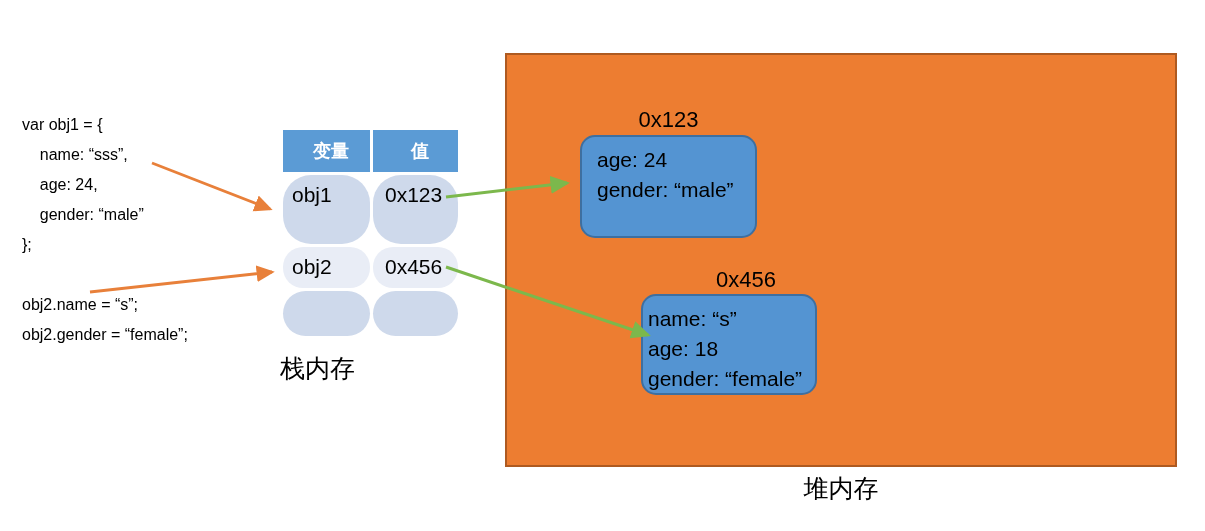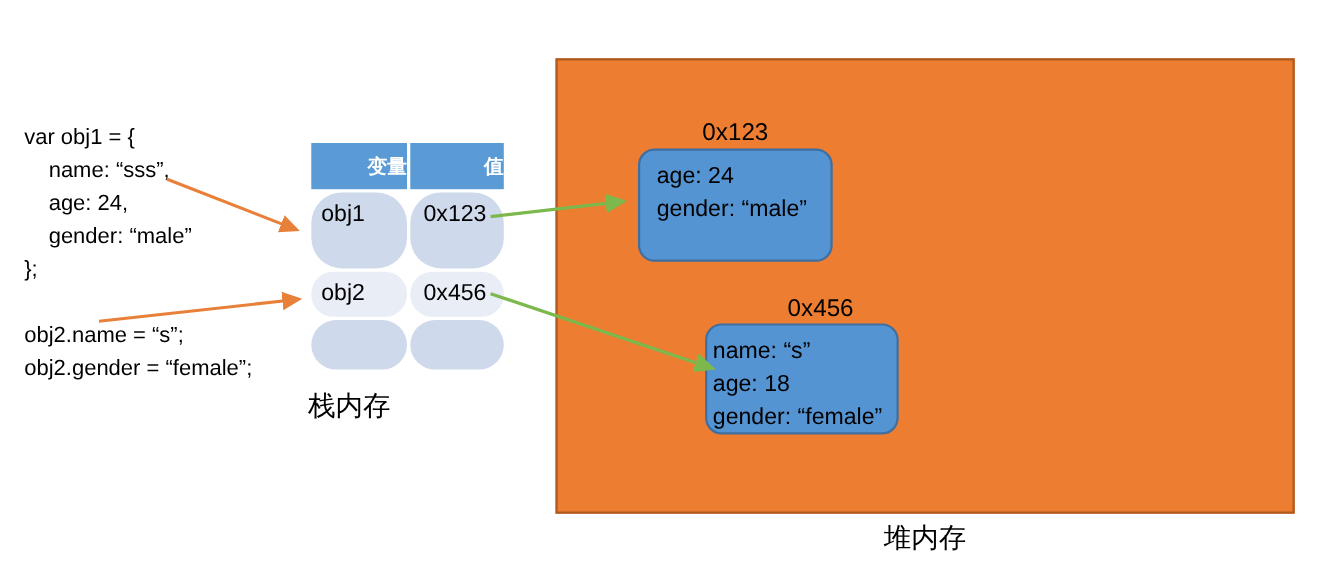--- a/index.html
+++ b/index.html
@@ -12,27 +12,27 @@
     --table-header-bg:#5B9BD5;
     --table-row-dark:#CED9EB;
     --table-row-light:#E9EDF6;
   }
   html,body{margin:0;padding:0;background:#fff;}
   .canvas{
     position:relative;width:1205px;height:531px;background:#ffffff;overflow:hidden;
     font-family:"Liberation Sans",sans-serif;color:#000;
   }
   
-  .code-block{position:absolute;left:22px;top:110px;font-size:20px;line-height:30px;}
+  .code-block{position:absolute;left:22px;top:110px;font-size:16px;line-height:30px;}
   .code-line{white-space:pre;min-height:30px;}
   
   .stack-table{position:absolute;left:280px;top:127px;border-collapse:separate;border-spacing:3px;}
   .stack-table th{
     background:var(--table-header-bg);color:#fff;font-size:18px;font-weight:bold;
-    text-align:right;padding:0 0 0 9px;height:42px;vertical-align:middle;
+    text-align:center;padding:0 0 0 9px;height:42px;vertical-align:middle;
   }
   .stack-table .col-var{width:78px;}
   .stack-table .col-val{width:76px;}
   .stack-table td{
     font-size:21px;text-align:left;vertical-align:top;
     padding:8px 0 0 9px;
   }
   .stack-table td.val{padding-left:12px;}
   .row-a td{background:var(--table-row-dark);border-radius:28px;}
   .row-b td{background:var(--table-row-light);}

